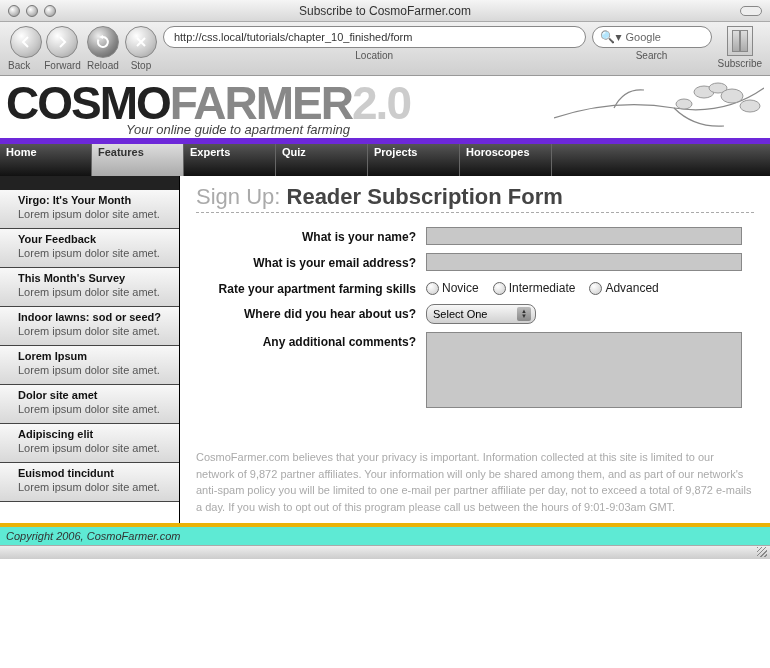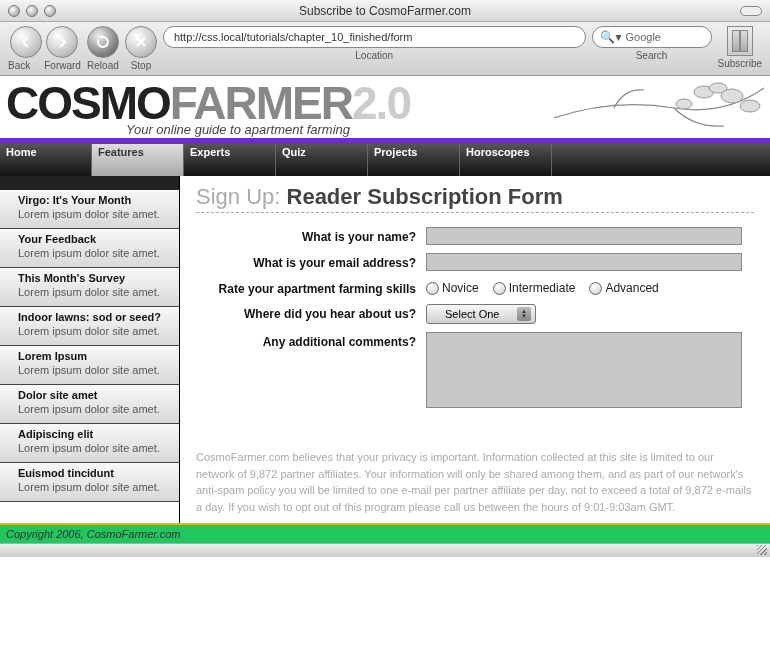--- a/index.html
+++ b/index.html
@@ -54,28 +54,28 @@
   .page-title { font-size:22px; font-weight:normal; border-bottom:1px dashed #aaa; padding-bottom:2px; margin-bottom:14px; }
   .pt-pre { color:#aaa; }
   .pt-main { color:#444; font-weight:bold; }
   
   .form-row { display:flex; align-items:flex-start; margin-bottom:8px; }
   .form-label { width:230px; text-align:right; font-weight:bold; font-size:12px; color:#111; padding-right:10px; padding-top:3px; }
   .form-ctrl { flex:1; }
   .text-input { width:316px; height:18px; background:#c8c8c8; border:1px solid #888; }
   .radio-row { display:flex; gap:14px; align-items:center; font-size:12px; color:#222; padding-top:2px; }
   .radio { width:13px; height:13px; border-radius:50%; border:1px solid #666; background:radial-gradient(circle at 35% 30%,#fff,#ccc); display:inline-block; vertical-align:middle; margin-right:3px; }
-  .select { width:110px; height:20px; background:linear-gradient(#f8f8f8,#d0d0d0); border:1px solid #777; border-radius:3px; font-size:11px; display:flex; align-items:center; justify-content:space-between; padding:0 4px 0 18px; }
+  .select { width:110px; height:20px; background:linear-gradient(#f8f8f8,#d0d0d0); border:1px solid #777; border-radius:8px; font-size:11px; display:flex; align-items:center; justify-content:space-between; padding:0 4px 0 6px; }
   .select-arrows { width:14px; height:14px; background:linear-gradient(#bbb,#888); border-radius:2px; display:flex; flex-direction:column; align-items:center; justify-content:center; font-size:6px; line-height:5px; color:#333; }
   .textarea { width:316px; height:76px; background:#c8c8c8; border:1px solid #888; }
   .submit-btn { display:inline-block; padding:3px 14px; border:1px solid #666; border-radius:10px; background:linear-gradient(#fff,#ccc); font-size:11px; cursor:pointer; }
   
   .fineprint { font-size:11px; color:#aaa; line-height:1.5; margin-top:30px; }
   
-  .footer { border-top:2px solid #eab308; padding:3px 6px; font-style:italic; font-size:11px; color:#333; background:#22c55e; }
+  .footer { border-top:4px solid #eab308; padding:3px 6px; font-style:italic; font-size:11px; color:#333; background:#5eead4; }
   
   .resize { height:14px; background:linear-gradient(#eee,#ccc); border-top:1px solid #aaa; position:relative; }
   .resize::after { content:""; position:absolute; right:3px; bottom:2px; width:10px; height:10px; background:repeating-linear-gradient(135deg,#888 0,#888 1px,transparent 1px,transparent 3px); }
 </style>
 </head>
 <body>
 
 <div class="chrome-titlebar">
   <div class="traffic-lights">
     <div class="tl"></div>

